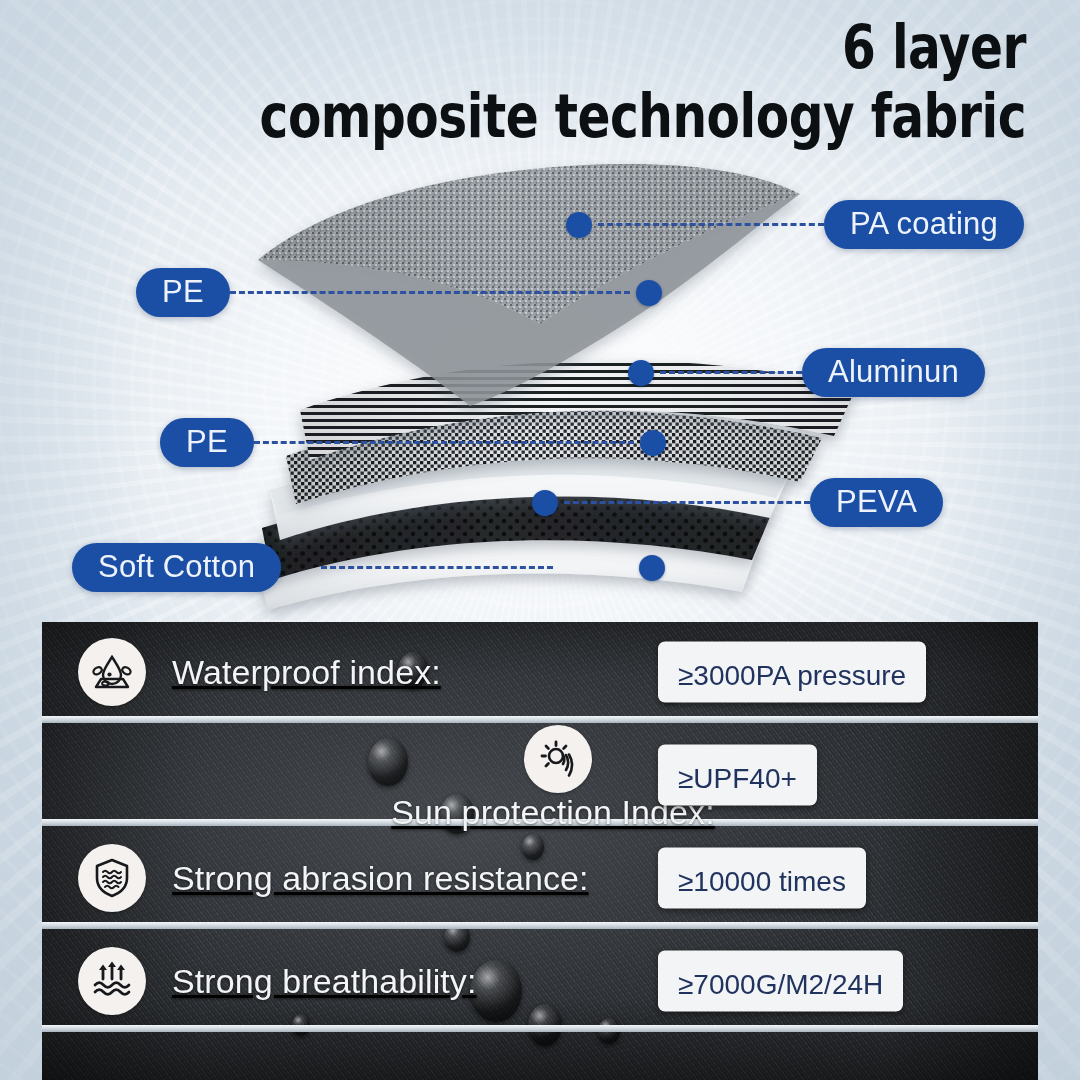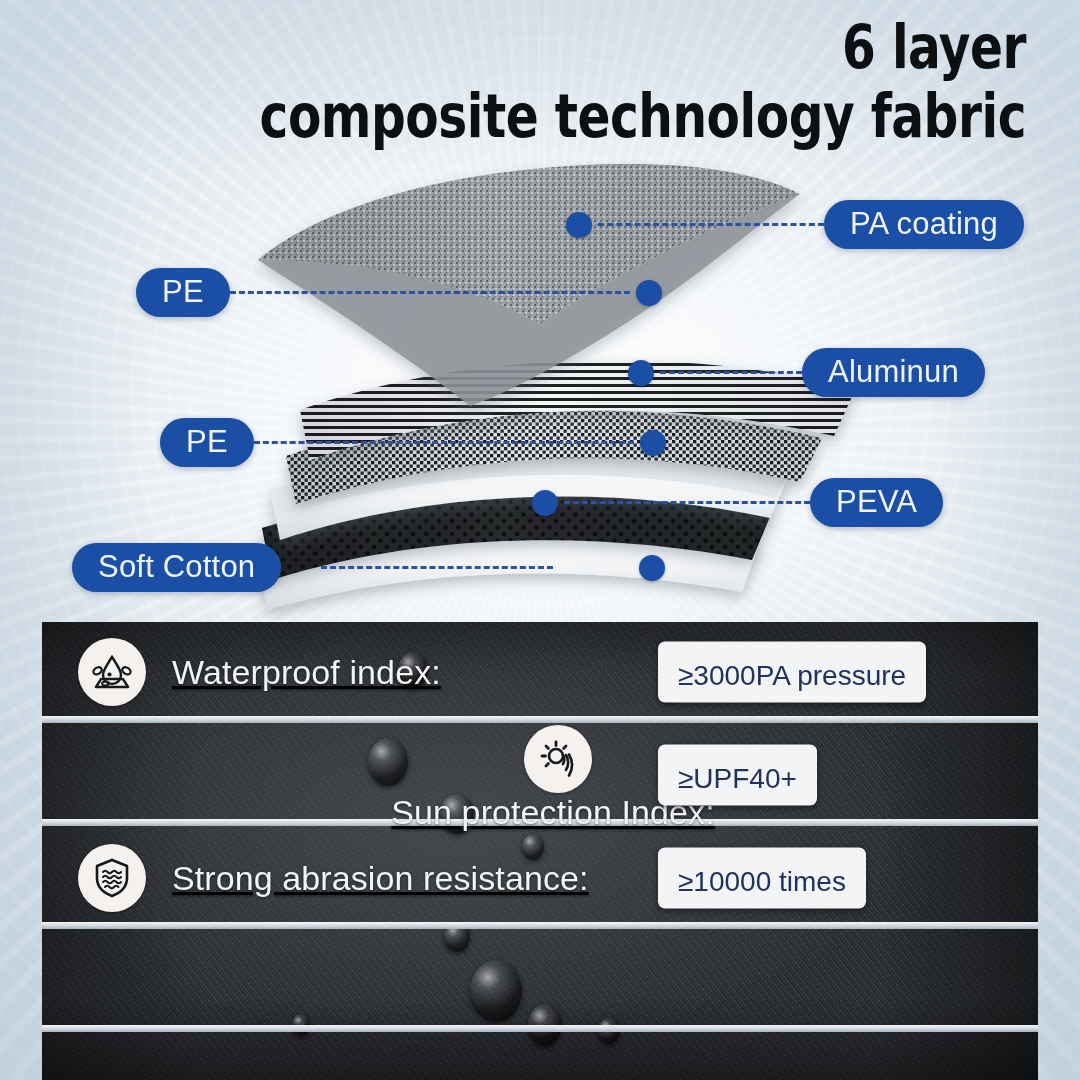--- a/index.html
+++ b/index.html
@@ -374,15 +374,39 @@
             <path d="M15 31 q2.2 -2.6 4.5 0 q2.2 2.6 4.5 0 q2.2 -2.6 4.5 0"></path>
           </g>
         </svg>
       </div>
       <div class="spec-label">Strong abrasion resistance:</div>
       <div class="chip-slot">
         <div class="spec-chip">≥10000 times</div>
       </div>
     </div>
 
+    <div class="spec-row" style="top:309px;">
+      <div class="spec-icon">
+        <svg width="44" height="44" viewBox="0 0 44 44">
+          <g stroke="#17191c" stroke-width="2.8" stroke-linecap="round" fill="none">
+            <line x1="13" y1="20" x2="13" y2="9"></line>
+            <line x1="22" y1="20" x2="22" y2="6"></line>
+            <line x1="31" y1="20" x2="31" y2="9"></line>
+          </g>
+          <g fill="#17191c">
+            <path d="M13 5.5 L17 11 H9 Z"></path>
+            <path d="M22 2.5 L26 8 H18 Z"></path>
+            <path d="M31 5.5 L35 11 H27 Z"></path>
+          </g>
+          <g fill="none" stroke="#17191c" stroke-width="2.7" stroke-linecap="round">
+            <path d="M5 26 q4.3 -4.6 8.5 0 q4.3 4.6 8.5 0 q4.3 -4.6 8.5 0 q4.3 4.6 8.5 0"></path>
+            <path d="M5 33 q4.3 -4.6 8.5 0 q4.3 4.6 8.5 0 q4.3 -4.6 8.5 0 q4.3 4.6 8.5 0"></path>
+          </g>
+        </svg>
+      </div>
+      <div class="spec-label">Strong breathability:</div>
+      <div class="chip-slot">
+        <div class="spec-chip">≥7000G/M2/24H</div>
+      </div>
+    </div>
 
   </div>
 </div>
 
 </body></html>

